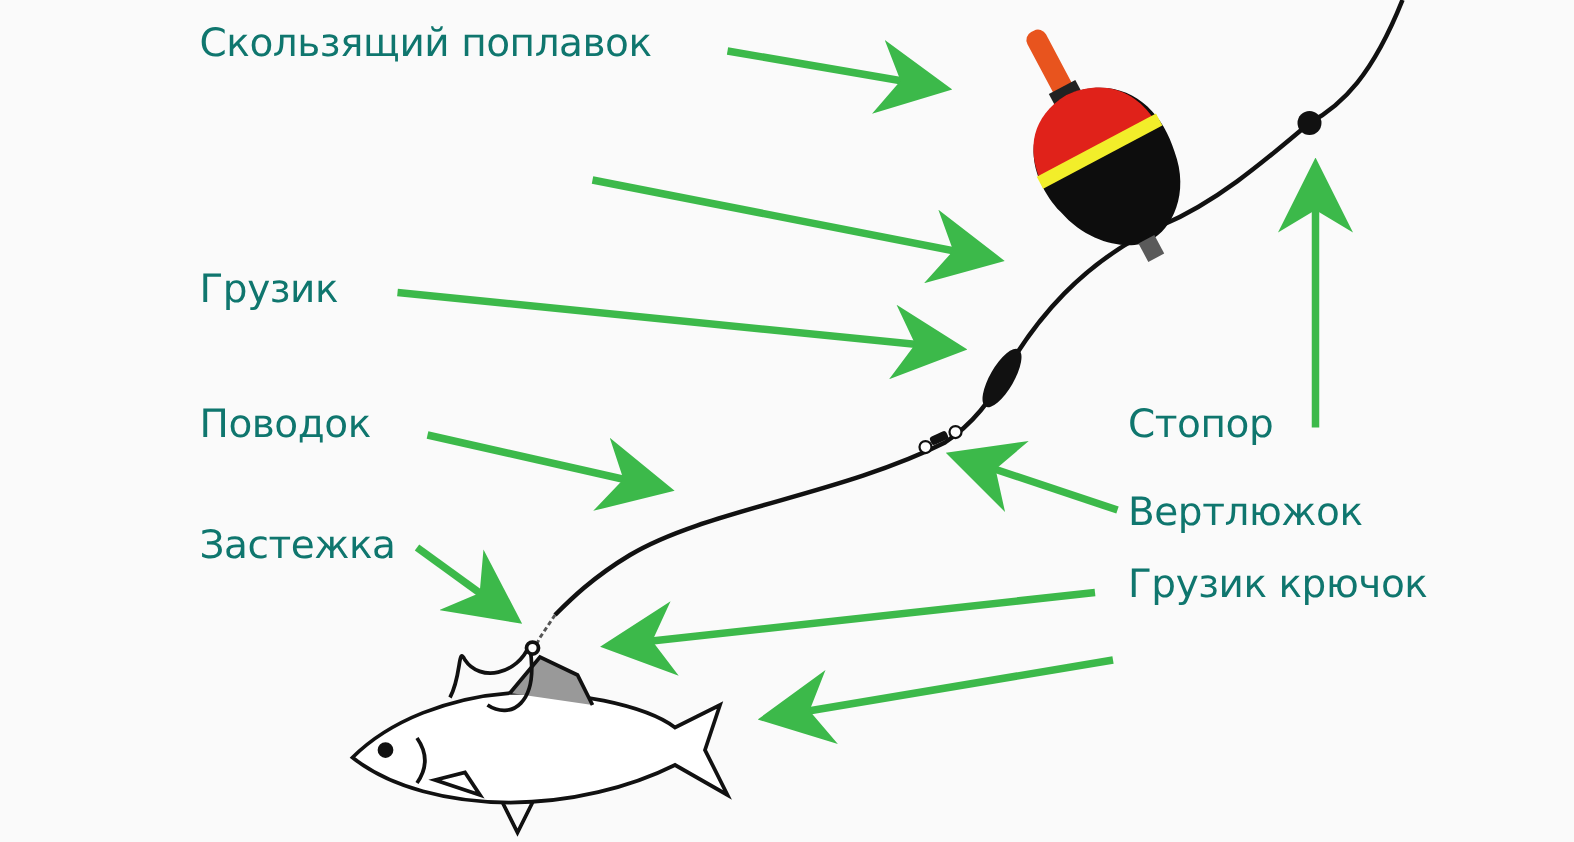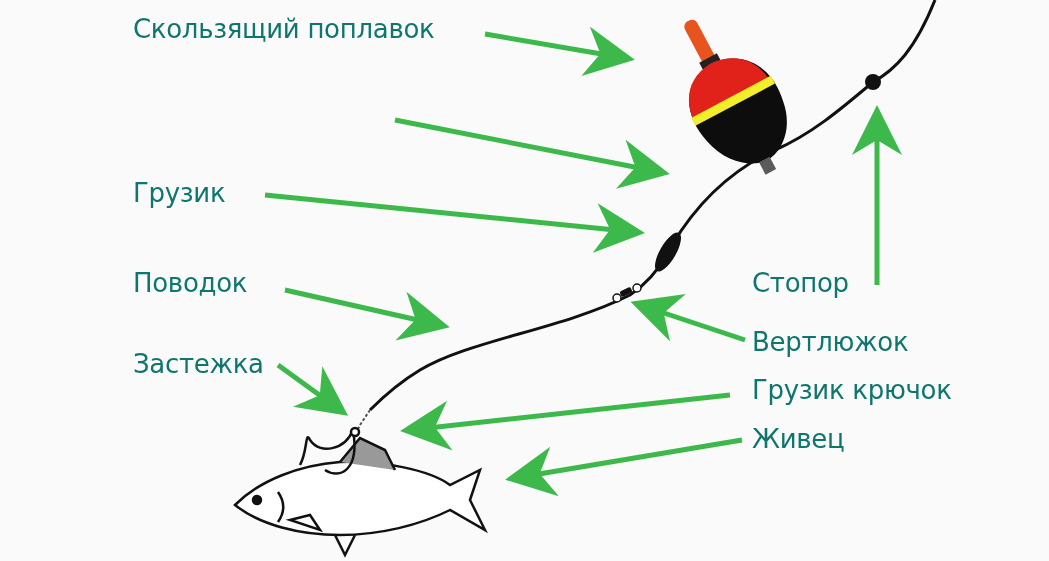--- a/index.html
+++ b/index.html
@@ -69,14 +69,13 @@
     </g>
   </svg>
 
   <div class="label" style="left:133px;top:14px;">Скользящий поплавок</div>
   <div class="label" style="left:133px;top:178px;">Грузик</div>
   <div class="label" style="left:133px;top:268px;">Поводок</div>
   <div class="label" style="left:133px;top:349px;text-align:center;">Застежка</div>
   <div class="label" style="left:752px;top:268px;">Стопор</div>
   <div class="label" style="left:752px;top:327px;text-align:center;">Вертлюжок</div>
   <div class="label" style="left:752px;top:375px;">Грузик крючок</div>
-  <div class="label" style="left:752px;top:424px;">Живец</div>
 </div>
 
 </body></html>

